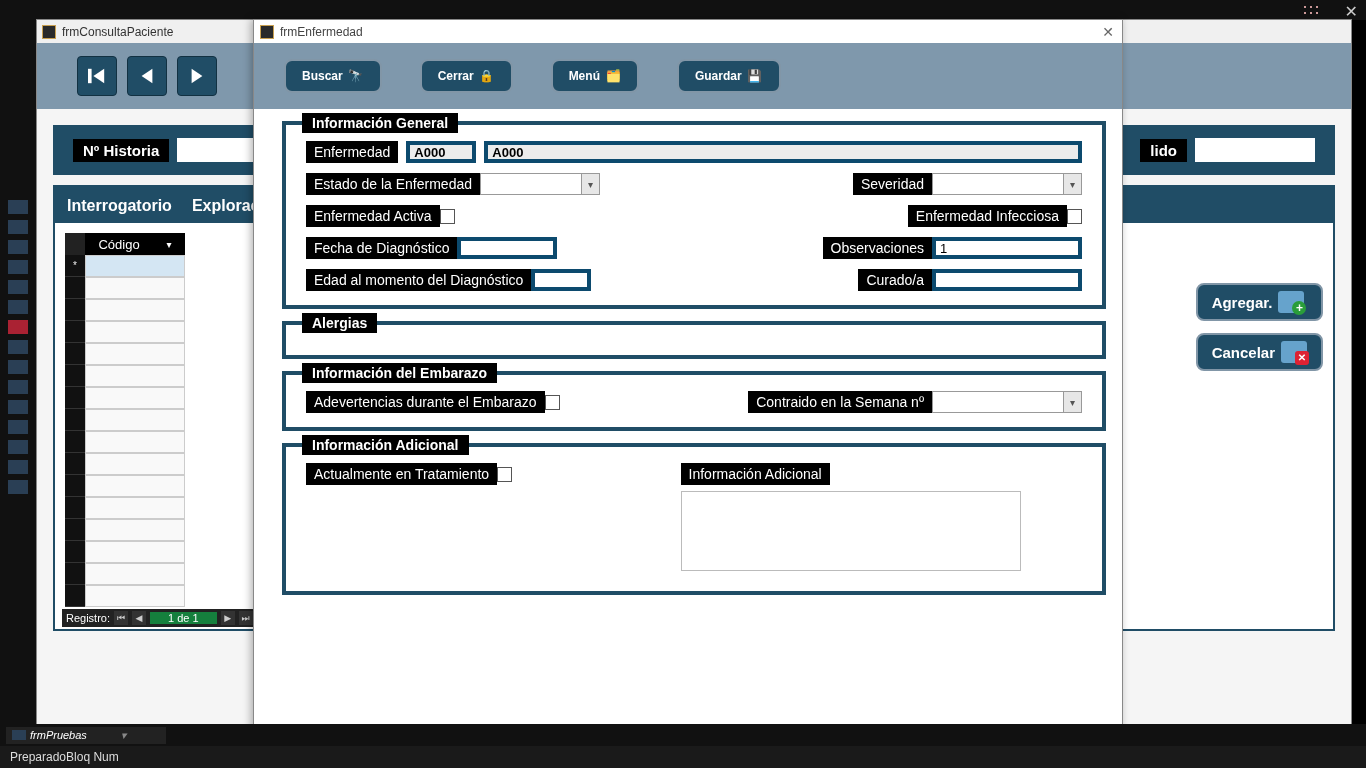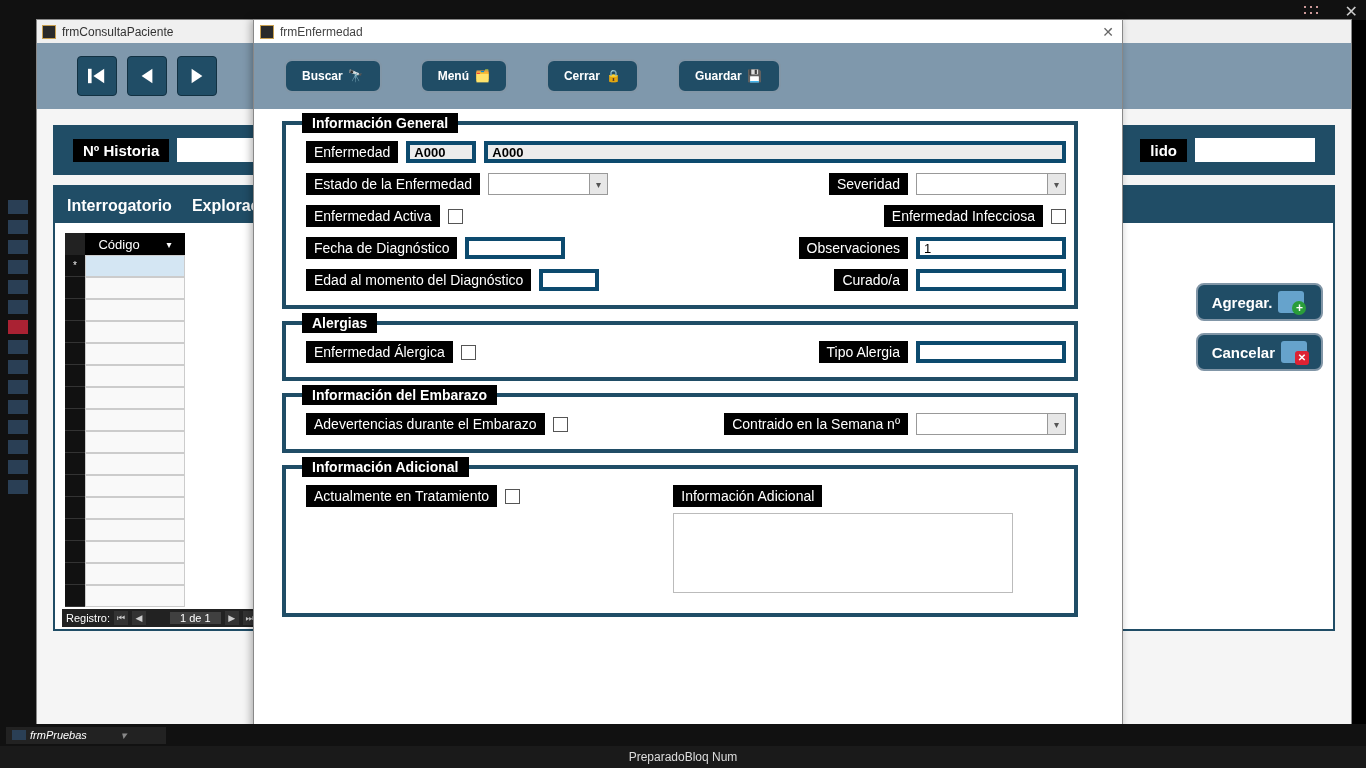--- a/index.html
+++ b/index.html
@@ -57,62 +57,62 @@
   padding:6px 14px; display:flex; align-items:center; gap:6px; font-size:15px; font-weight:bold;
 }
 .pill-btn.big { padding:8px 16px; font-size:12px; }
 .pill-icon { width:26px; height:22px; background:#66a3cc; border-radius:3px; position:relative; }
 .pill-icon.green::after { content:"+"; position:absolute; right:-2px; bottom:-2px; background:#2a9d3a; color:#fff; width:14px; height:14px; border-radius:7px; font-size:12px; line-height:14px; text-align:center; }
 .pill-icon.red::after { content:"✕"; position:absolute; right:-2px; bottom:-2px; background:#d23; color:#fff; width:14px; height:14px; border-radius:3px; font-size:10px; line-height:14px; text-align:center; }
 .record-nav {
   display:flex; align-items:center; gap:4px; font-size:11px; color:#fff; background:#222; height:18px; padding:0 4px; width:200px; position:absolute; bottom:2px; left:7px;
 }
 .record-nav .nb { width:14px; height:14px; background:#333; color:#ccc; display:flex; align-items:center; justify-content:center; font-size:9px; }
-.record-nav .pg { background:#404040; padding:0 10px;margin-left:20px; }
+.record-nav .pg { background:#15803d; padding:0 18px; }
 
 
 .left-strip {
   position:absolute; left:0; top:0; width:36px; height:768px; background:#111;
 }
 .left-items { position:absolute; left:8px; top:200px; display:flex; flex-direction:column; gap:6px; }
 .left-item { width:20px; height:14px; background:#2a3f55; }
 .left-item.sel { background:#a23; }
 .top-dark { position:absolute; left:0; top:0; width:1366px; height:20px; background:#111; }
 .top-close { position:absolute; right:8px; top:2px; color:#ccc; font-size:16px; }
 .top-dots { position:absolute; right:46px; top:4px; width:18px; height:12px; background:radial-gradient(#c99 30%, transparent 32%) 0 0/6px 6px; }
 
 .bottom-taskbar {
   position:absolute; left:0; bottom:22px; width:1366px; height:22px; background:#111; display:flex; align-items:center; padding-left:6px;
 }
 .tb-item { background:#222; color:#fff; font-size:11px; padding:2px 40px 2px 6px; display:flex; align-items:center; gap:4px;font-style:italic; }
 .tb-icon { width:14px; height:10px; background:#2a3f55; }
 
 .statusbar {
-  position:absolute; left:0; bottom:0; width:1366px; height:22px; background:#1a1a1a; display:flex; align-items:center; justify-content:center; padding:0 10px;
+  position:absolute; left:0; bottom:0; width:1366px; height:22px; background:#1a1a1a; display:flex; align-items:center; justify-content:flex-start; padding:0 10px;
 }
 .statusbar span { color:#ddd; font-size:12px; }
 
 
 .fg-window {
   position:absolute; left:253px; top:19px; width:870px; height:720px; background:#fff; border:1px solid #888;
   box-shadow: -2px 0 8px rgba(0,0,0,.3);
 }
 .fg-title { height:23px; background:#fff; display:flex; align-items:center; padding-left:6px; gap:6px; }
 .fg-title-text { font-size:12px; color:#444; }
 .fg-close { margin-left:auto; padding:0 8px; color:#666; font-size:14px; }
 .fg-toolbar { background:#7f98ac; height:66px; display:flex; align-items:center; gap:38px; padding-left:30px; }
 
 .group {
-  border:4px solid #204d66; margin:12px 44px 4px 28px; padding:16px 8px 14px 20px; position:relative;
+  border:4px solid #204d66; margin:12px 16px 4px 28px; padding:16px 20px 14px 20px; position:relative;
 }
 .group-title {
   position:absolute; top:-12px; left:16px; background:#000; color:#fff; font-weight:bold; padding:2px 10px; font-size:14px;
 }
 .form-grid { display:grid; grid-template-columns: 1fr 1fr; column-gap:40px; row-gap:10px; }
-.form-row { display:flex; align-items:center; gap:8px; }
+.form-row { display:flex; align-items:center; gap:0; }
 .blk-label { background:#000; color:#fff; font-weight:normal; padding:3px 8px; font-size:14px; white-space:nowrap; }
 .fld { height:22px; border:4px solid #0c4a6e; background:#fff; padding:0 4px; font-size:13px; }
 .fld.ro { background:#ececec; }
 .combo { width:120px; height:22px; border:1px solid #999; background:#fff; display:flex; }
 .combo-arrow { width:18px; display:flex; align-items:center; justify-content:center; font-size:10px; color:#555; background:#e7e7e7; border-left:1px solid #999; margin-left:auto; }
 .chk { width:15px; height:15px; border:1px solid #555; background:#fff; display:inline-block; }
 .ta { width:340px; height:80px; border:1px solid #bbb; background:#fff; }
 
 .group.g1 .form-grid { grid-template-columns: 1fr 1fr; }
 .group.g1 .r1 { grid-column: 1 / span 2; display:flex; align-items:center; gap:8px; }
@@ -283,26 +283,26 @@
     <span class="bg-title-icon"></span>
     <span class="fg-title-text">frmEnfermedad</span>
     <span class="fg-close">✕</span>
   </div>
   <div class="fg-toolbar">
     <div class="pill-btn big">
         <span>Buscar</span>
         <span>🔭</span>
       </div>
     <div class="pill-btn big">
+        <span>Cerrar</span>
+        <span>🔒</span>
+      </div>
+    <div class="pill-btn big">
         <span>Menú</span>
         <span>🗂️</span>
-      </div>
-    <div class="pill-btn big">
-        <span>Cerrar</span>
-        <span>🔒</span>
       </div>
     <div class="pill-btn big">
         <span>Guardar</span>
         <span>💾</span>
       </div>
   </div>
 
   <div class="group g1">
     <span class="group-title">Información General</span>
     <div class="form-grid">
@@ -345,30 +345,20 @@
       </div>
       <div class="form-row" style="justify-content:flex-end">
         <span class="blk-label">Curado/a</span>
         <input class="fld" style="width: 150px;">
       </div>
     </div>
   </div>
 
   <div class="group g2">
     <span class="group-title">Alergias</span>
-    <div class="form-grid">
-      <div class="form-row">
-        <span class="blk-label">Enfermedad Álergica</span>
-        <span class="chk"></span>
-      </div>
-      <div class="form-row" style="justify-content:flex-end">
-        <span class="blk-label">Tipo Alergia</span>
-        <input class="fld" style="width: 150px;">
-      </div>
-    </div>
   </div>
 
   <div class="group g3">
     <span class="group-title">Información del Embarazo</span>
     <div class="form-grid">
       <div class="form-row">
         <span class="blk-label">Adevertencias durante el Embarazo</span>
         <span class="chk"></span>
       </div>
       <div class="form-row" style="justify-content:flex-end">

